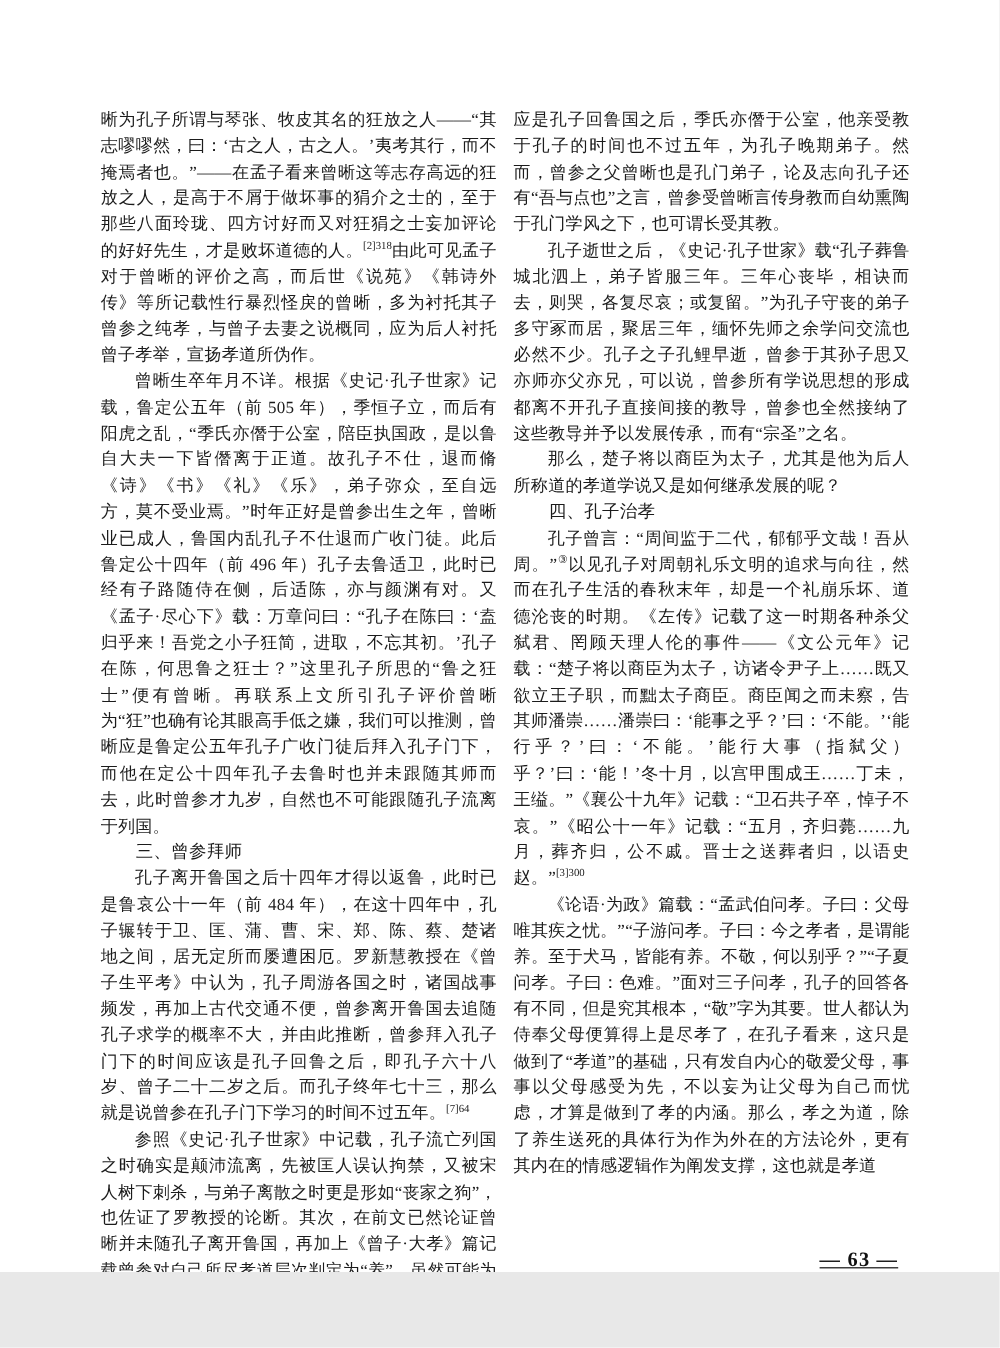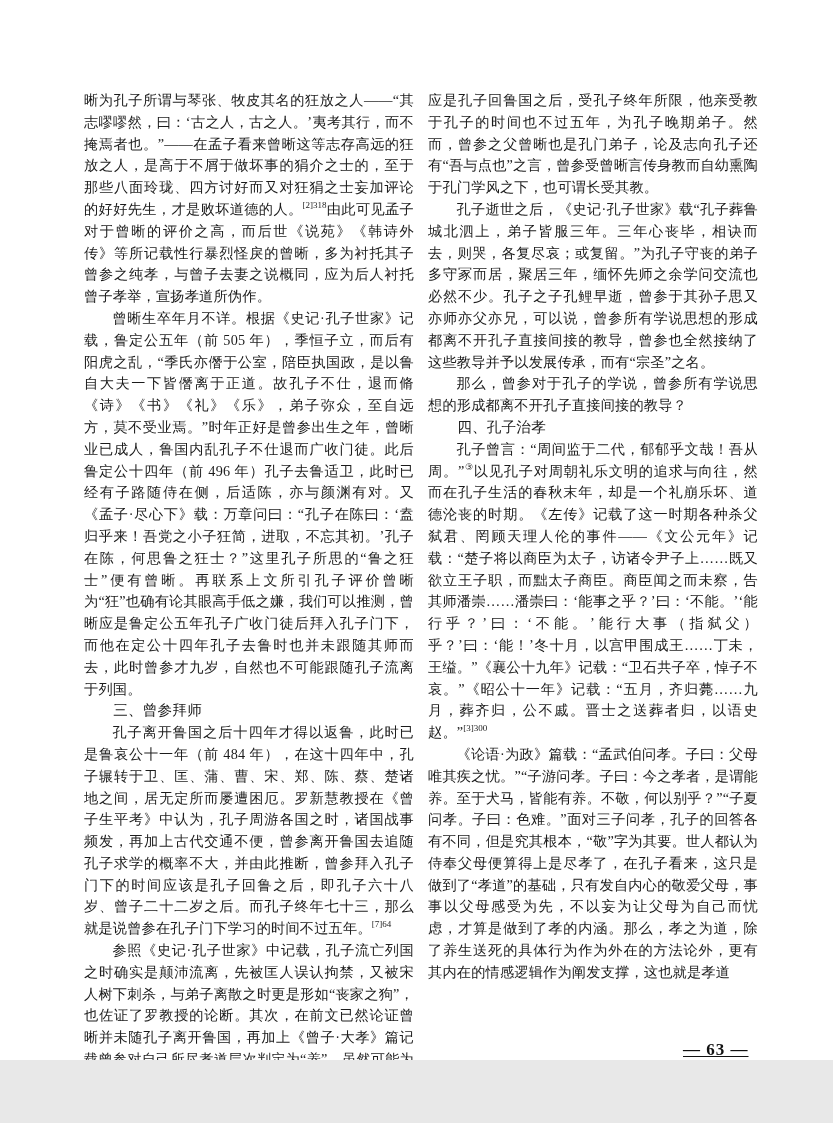--- a/index.html
+++ b/index.html
@@ -60,22 +60,22 @@
 <div class="page">
   <div class="content">
     <div class="col">
         <p class="para">晰为孔子所谓与琴张、牧皮其名的狂放之人——“其志嘐嘐然，曰：‘古之人，古之人。’夷考其行，而不掩焉者也。”——在孟子看来曾晰这等志存高远的狂放之人，是高于不屑于做坏事的狷介之士的，至于那些八面玲珑、四方讨好而又对狂狷之士妄加评论的好好先生，才是败坏道德的人。<sup class="cite">[2]318</sup>由此可见孟子对于曾晰的评价之高，而后世《说苑》《韩诗外传》等所记载性行暴烈怪戾的曾晰，多为衬托其子曾参之纯孝，与曾子去妻之说概同，应为后人衬托曾子孝举，宣扬孝道所伪作。</p>
         <p class="para indent">曾晰生卒年月不详。根据《史记·孔子世家》记载，鲁定公五年（前 505 年），季恒子立，而后有阳虎之乱，“季氏亦僭于公室，陪臣执国政，是以鲁自大夫一下皆僭离于正道。故孔子不仕，退而脩《诗》《书》《礼》《乐》，弟子弥众，至自远方，莫不受业焉。”时年正好是曾参出生之年，曾晰业已成人，鲁国内乱孔子不仕退而广收门徒。此后鲁定公十四年（前 496 年）孔子去鲁适卫，此时已经有子路随侍在侧，后适陈，亦与颜渊有对。又《孟子·尽心下》载：万章问曰：“孔子在陈曰：‘盍归乎来！吾党之小子狂简，进取，不忘其初。’孔子在陈，何思鲁之狂士？”这里孔子所思的“鲁之狂士”便有曾晰。再联系上文所引孔子评价曾晰为“狂”也确有论其眼高手低之嫌，我们可以推测，曾晰应是鲁定公五年孔子广收门徒后拜入孔子门下，而他在定公十四年孔子去鲁时也并未跟随其师而去，此时曾参才九岁，自然也不可能跟随孔子流离于列国。</p>
         <h3 class="heading">三、曾参拜师</h3>
         <p class="para indent">孔子离开鲁国之后十四年才得以返鲁，此时已是鲁哀公十一年（前 484 年），在这十四年中，孔子辗转于卫、匡、蒲、曹、宋、郑、陈、蔡、楚诸地之间，居无定所而屡遭困厄。罗新慧教授在《曾子生平考》中认为，孔子周游各国之时，诸国战事频发，再加上古代交通不便，曾参离开鲁国去追随孔子求学的概率不大，并由此推断，曾参拜入孔子门下的时间应该是孔子回鲁之后，即孔子六十八岁、曾子二十二岁之后。而孔子终年七十三，那么就是说曾参在孔子门下学习的时间不过五年。<sup class="cite">[7]64</sup></p>
         <p class="para indent">参照《史记·孔子世家》中记载，孔子流亡列国之时确实是颠沛流离，先被匡人误认拘禁，又被宋人树下刺杀，与弟子离散之时更是形如“丧家之狗”，也佐证了罗教授的论断。其次，在前文已然论证曾晰并未随孔子离开鲁国，再加上《曾子·大孝》篇记载曾参对自己所尽孝道层次判定为“养”，虽然可能为自谦之词，也是说明了曾参对于养事父母之责也是尽心尽力，且《孝经》又云：“身体发肤，受之父母，不敢毁伤，孝之始也。”抛下父母而于乱世之中冒险求学，确实不像曾参所行之事。</p>
       </div>
     <div class="col">
-        <p class="para">应是孔子回鲁国之后，受孔子终年所限，他亲受教于孔子的时间也不过五年，为孔子晚期弟子。然而，曾参之父曾晰也是孔门弟子，论及志向孔子还有“吾与点也”之言，曾参受曾晰言传身教而自幼熏陶于孔门学风之下，也可谓长受其教。</p>
+        <p class="para">应是孔子回鲁国之后，季氏亦僭于公室，他亲受教于孔子的时间也不过五年，为孔子晚期弟子。然而，曾参之父曾晰也是孔门弟子，论及志向孔子还有“吾与点也”之言，曾参受曾晰言传身教而自幼熏陶于孔门学风之下，也可谓长受其教。</p>
         <p class="para indent">孔子逝世之后，《史记·孔子世家》载“孔子葬鲁城北泗上，弟子皆服三年。三年心丧毕，相诀而去，则哭，各复尽哀；或复留。”为孔子守丧的弟子多守冢而居，聚居三年，缅怀先师之余学问交流也必然不少。孔子之子孔鲤早逝，曾参于其孙子思又亦师亦父亦兄，可以说，曾参所有学说思想的形成都离不开孔子直接间接的教导，曾参也全然接纳了这些教导并予以发展传承，而有“宗圣”之名。</p>
-        <p class="para indent">那么，曾参对于孔子的学说，曾参所有学说思想的形成都离不开孔子直接间接的教导？</p>
+        <p class="para indent">那么，楚子将以商臣为太子，尤其是他为后人所称道的孝道学说又是如何继承发展的呢？</p>
         <h3 class="heading">四、孔子治孝</h3>
         <p class="para indent">孔子曾言：“周间监于二代，郁郁乎文哉！吾从周。”<sup class="cite">③</sup>以见孔子对周朝礼乐文明的追求与向往，然而在孔子生活的春秋末年，却是一个礼崩乐坏、道德沦丧的时期。《左传》记载了这一时期各种杀父弑君、罔顾天理人伦的事件——《文公元年》记载：“楚子将以商臣为太子，访诸令尹子上……既又欲立王子职，而黜太子商臣。商臣闻之而未察，告其师潘崇……潘崇曰：‘能事之乎？’曰：‘不能。’‘能行乎？’曰：‘不能。’能行大事（指弑父）乎？’曰：‘能！’冬十月，以宫甲围成王……丁未，王缢。”《襄公十九年》记载：“卫石共子卒，悼子不哀。”《昭公十一年》记载：“五月，齐归薨……九月，葬齐归，公不戚。晋士之送葬者归，以语史赵。”<sup class="cite">[3]300</sup></p>
         <p class="para indent">《论语·为政》篇载：“孟武伯问孝。子曰：父母唯其疾之忧。”“子游问孝。子曰：今之孝者，是谓能养。至于犬马，皆能有养。不敬，何以别乎？”“子夏问孝。子曰：色难。”面对三子问孝，孔子的回答各有不同，但是究其根本，“敬”字为其要。世人都认为侍奉父母便算得上是尽孝了，在孔子看来，这只是做到了“孝道”的基础，只有发自内心的敬爱父母，事事以父母感受为先，不以妄为让父母为自己而忧虑，才算是做到了孝的内涵。那么，孝之为道，除了养生送死的具体行为作为外在的方法论外，更有其内在的情感逻辑作为阐发支撑，这也就是孝道</p>
       </div>
   </div>
   <div class="page-number">— 63 —</div>
 </div>
 
 </body></html>

